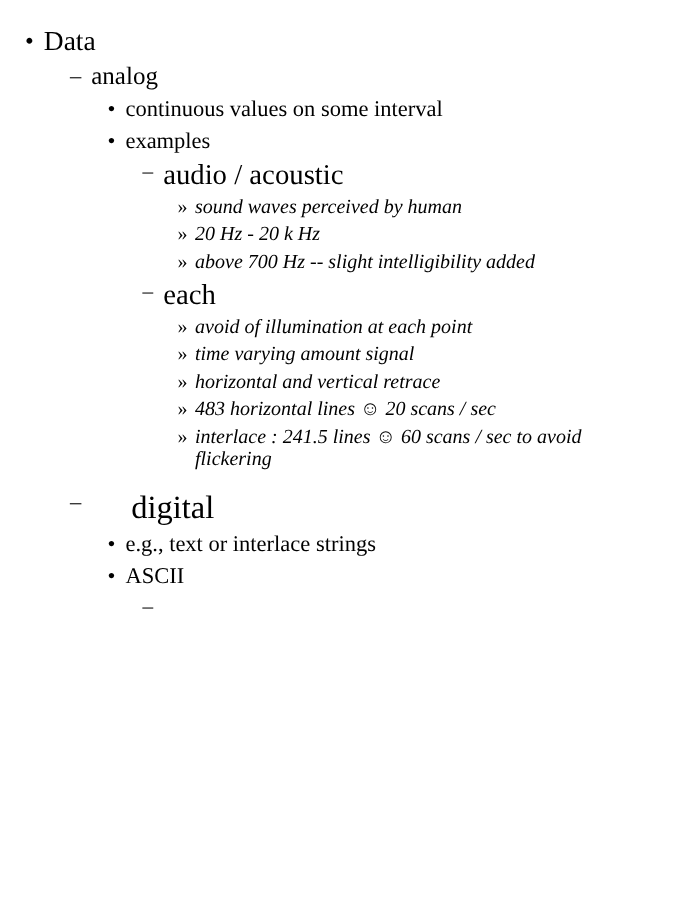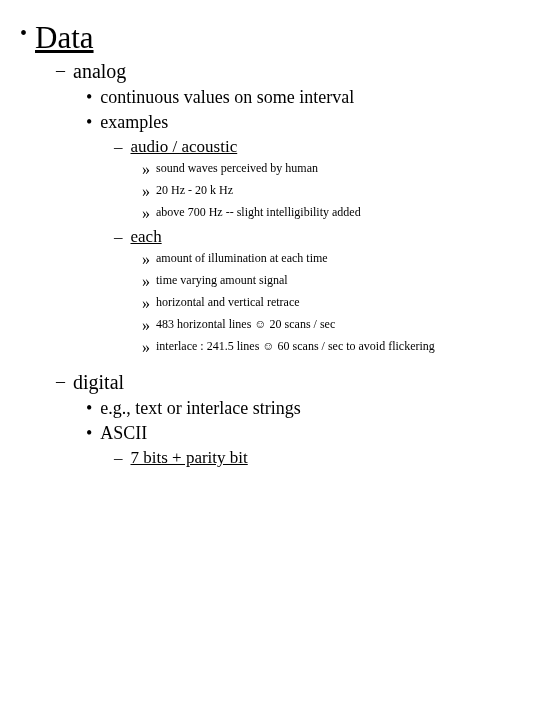--- a/index.html
+++ b/index.html
@@ -29,23 +29,22 @@
     }
 
     .level1-bullet {
       font-size: 20px;
       margin-right: 8px;
       margin-top: 2px;
       flex-shrink: 0;
     }
 
     .level1-text {
-      font-size: 31px;
+      font-size: 22px;
       font-weight: normal;
-      text-decoration: underline;
     }
 
     .level2 {
       display: flex;
       align-items: flex-start;
       margin-bottom: 4px;
     }
 
     .level2-dash {
       margin-right: 8px;
@@ -89,43 +88,43 @@
       margin-bottom: 4px;
     }
 
     .level4-arrow {
       margin-right: 8px;
       flex-shrink: 0;
       font-size: 17px;
     }
 
     .level4-text {
-      font-size: 17px;
-      text-decoration: underline;
+      font-size: 23px;
     }
 
     .level5-container {
       margin-left: 28px;
       margin-top: 2px;
     }
 
     .level5 {
       display: flex;
       align-items: flex-start;
       margin-bottom: 4px;
     }
 
     .level5-arrow {
       margin-right: 6px;
       flex-shrink: 0;
       font-size: 16px;
     }
 
     .level5-text {
-      font-size: 12px;
+      font-size: 16px;
+      font-style: italic;
     }
 
     .digital-section {
       margin-top: 14px;
     }
 
     .indent-analog {
       margin-left: 36px;
     }
 
@@ -183,21 +182,21 @@
 
       <div class="level4-container">
         <div class="level4">
           <span class="level4-arrow">–</span>
           <span class="level4-text">each</span>
         </div>
 
         <div class="level5-container">
           <div class="level5">
             <span class="level5-arrow">»</span>
-            <span class="level5-text">amount of illumination at each time</span>
+            <span class="level5-text">avoid of illumination at each point</span>
           </div>
           <div class="level5">
             <span class="level5-arrow">»</span>
             <span class="level5-text">time varying amount signal</span>
           </div>
           <div class="level5">
             <span class="level5-arrow">»</span>
             <span class="level5-text">horizontal and vertical retrace</span>
           </div>
           <div class="level5">
@@ -210,35 +209,34 @@
           </div>
         </div>
       </div>
 
     </div>
   </div>
 
   <div class="digital-section indent-digital">
     <div class="level2">
       <span class="level2-dash">–</span>
-      <span style="font-size:20px;">digital</span>
+      <span style="font-size:26px;margin-left:32px;">digital</span>
     </div>
 
     <div class="level3-container">
       <div class="level3">
         <span class="level3-bullet">•</span>
         <span class="level3-text">e.g., text or interlace strings</span>
       </div>
       <div class="level3">
         <span class="level3-bullet">•</span>
         <span class="level3-text">ASCII</span>
       </div>
 
       <div class="level4-container">
         <div class="level4">
           <span class="level4-arrow">–</span>
-          <span class="level4-text">7 bits + parity bit</span>
         </div>
       </div>
     </div>
   </div>
 
 </div>
 
 </body></html>

